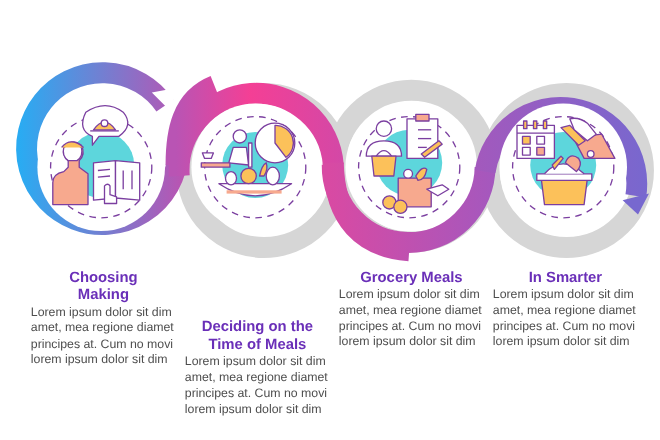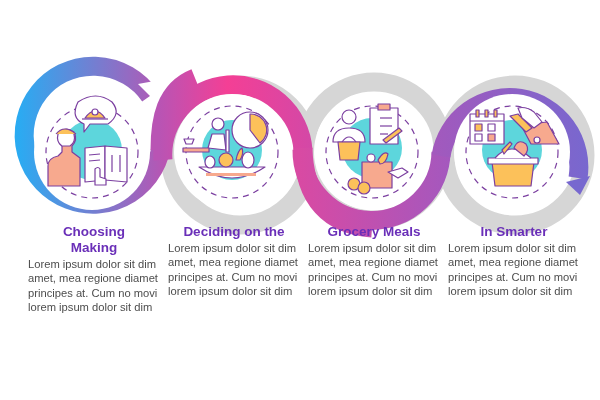--- a/index.html
+++ b/index.html
@@ -1,18 +1,18 @@
 <!DOCTYPE html>
 <html><head>
 <meta charset="utf-8">
 <style>
   html, body { margin:0; padding:0; background:#ffffff; }
   body { width:600px; height:400px; position:relative; overflow:hidden; font-family:"Liberation Sans", sans-serif; }
   #art { position:absolute; left:0; top:0; width:600px; height:400px; }
-  .step { position:absolute; top:224px; width:136px; text-align:center; }
+  .step { position:absolute; top:244px; width:136px; text-align:center; }
   .step-title { color:#6a2fb8; font-weight:bold; font-size:13.5px; line-height:16px; margin:0; }
   .step-body { color:#4d4d4d; font-size:11.2px; line-height:14.4px; margin-top:1px; text-align:left; padding-left:2px; white-space:nowrap; }
 </style>
 </head>
 <body>
 
 <svg id="art" viewBox="0 0 600 400" xmlns="http://www.w3.org/2000/svg">
   <defs>
     <linearGradient id="g1" x1="18" y1="0" x2="175" y2="0" gradientUnits="userSpaceOnUse">
       <stop offset="0" stop-color="#2aabf2"></stop>
@@ -151,22 +151,23 @@
   <p class="step-title">Choosing</p>
   <p class="step-title">Making</p>
   <div class="step-body">
     <div>Lorem ipsum dolor sit dim</div>
     <div>amet, mea regione diamet</div>
     <div>principes at. Cum no movi</div>
     <div>lorem ipsum dolor sit dim</div>
   </div>
 </div>
 
-<div class="step" style="left:166px;">
+<div class="step" style="left:166px;margin-top:45px;">
   <p class="step-title">Deciding on the</p>
+  <p class="step-title">Time of Meals</p>
   <div class="step-body">
     <div>Lorem ipsum dolor sit dim</div>
     <div>amet, mea regione diamet</div>
     <div>principes at. Cum no movi</div>
     <div>lorem ipsum dolor sit dim</div>
   </div>
 </div>
 
 <div class="step" style="left:306px;">
   <p class="step-title">Grocery Meals</p>

